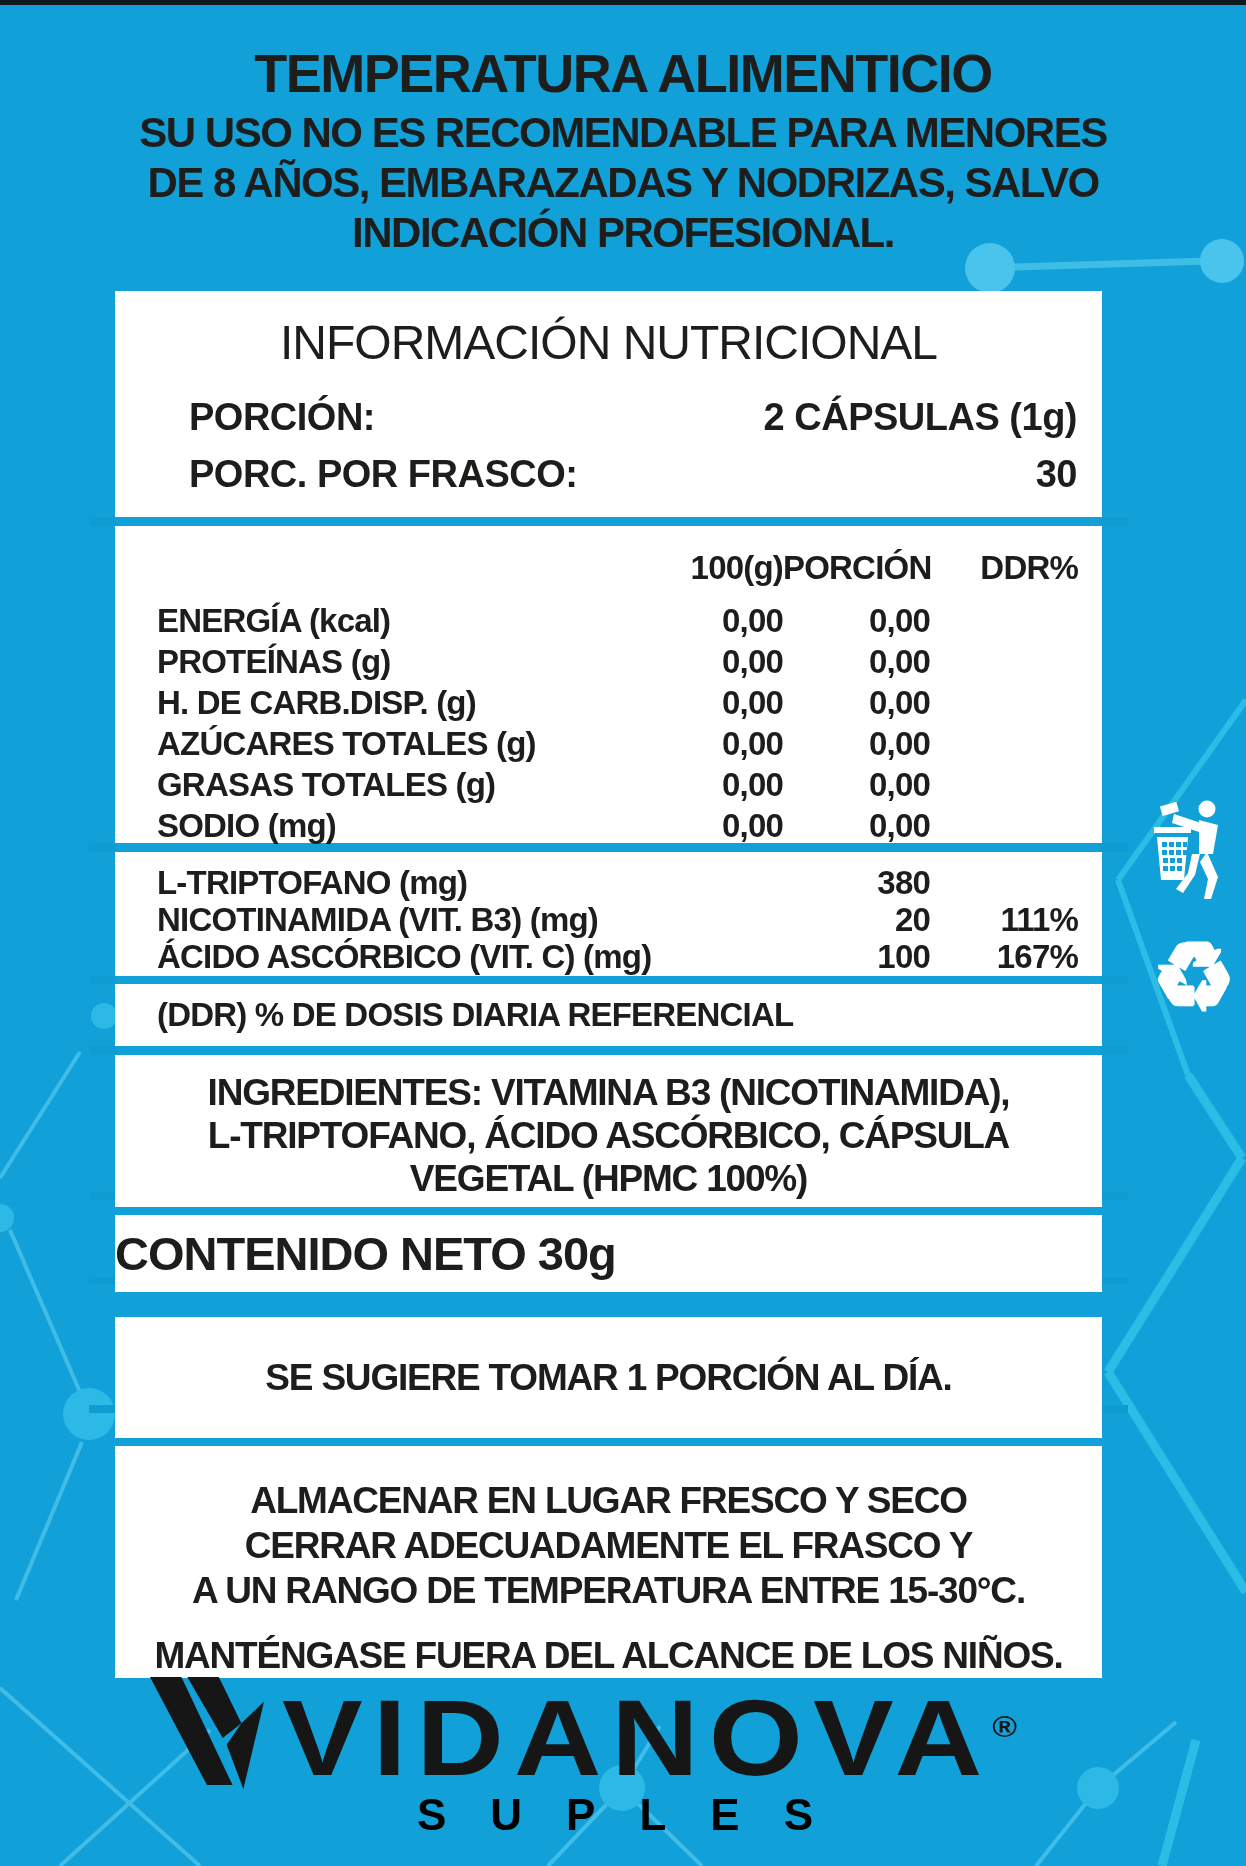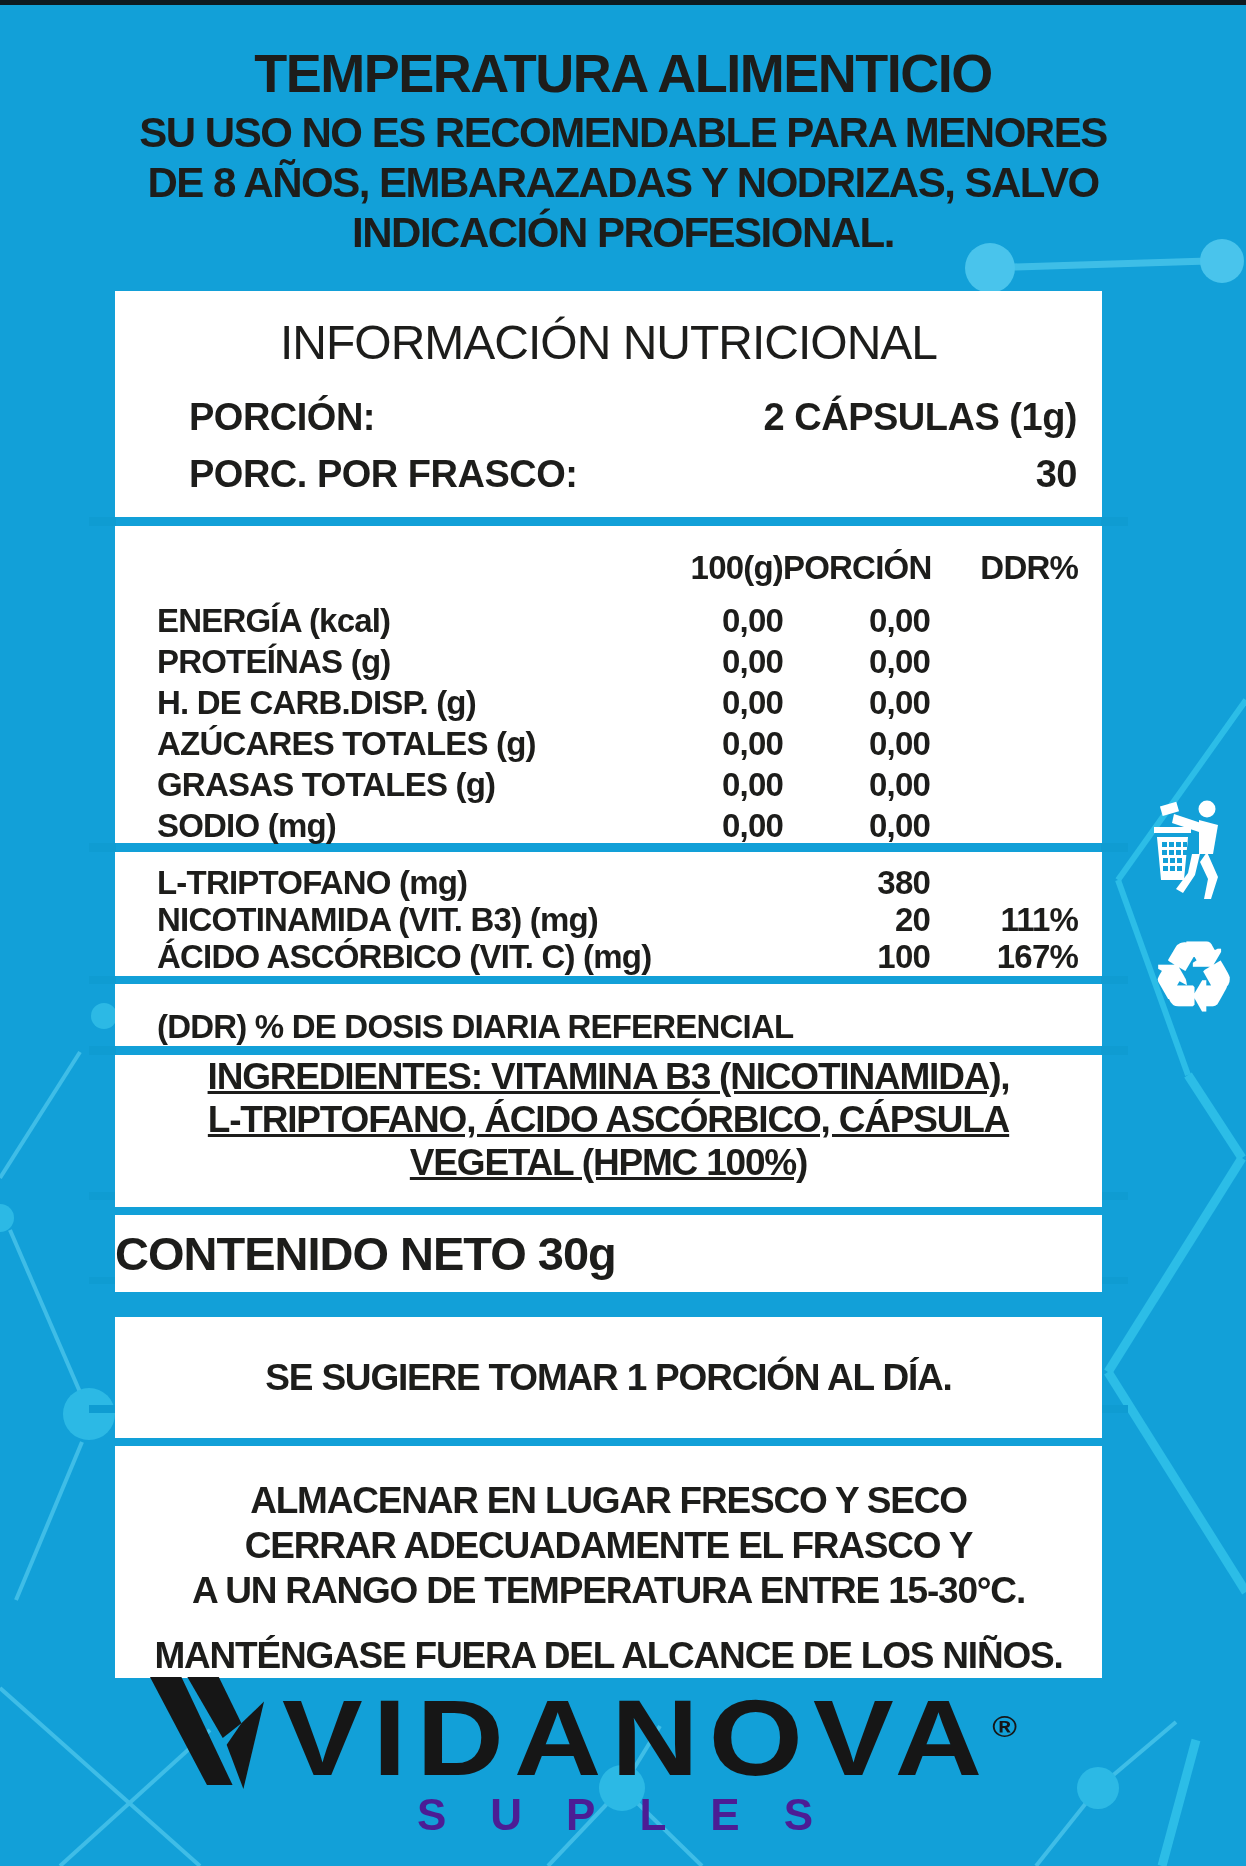--- a/index.html
+++ b/index.html
@@ -37,25 +37,25 @@
 
   .sec-table{height:317px;padding:18px 24px 0 42px;}
   .trow{display:grid;grid-template-columns:350px 276px 147px 148px;align-items:baseline;
         font-size:33px;font-weight:bold;letter-spacing:-0.8px;line-height:41px;white-space:nowrap;}
   .trow.thead{line-height:48px;margin-bottom:8px;}
   .trow .num{text-align:right;}
 
   .sec-actives{height:124px;padding:12px 24px 0 42px;}
   .sec-actives .trow{line-height:37px;}
 
-  .sec-ddrnote{height:62px;display:flex;align-items:flex-end;padding-left:42px;
+  .sec-ddrnote{height:62px;display:flex;align-items:center;padding-left:42px;
                font-size:33px;font-weight:bold;letter-spacing:-0.8px;}
 
-  .sec-ingredients{height:152px;padding-top:0;text-align:center;
-                   font-size:37px;font-weight:bold;letter-spacing:-1.2px;line-height:43px;text-decoration:underline;}
+  .sec-ingredients{height:152px;padding-top:16px;text-align:center;
+                   font-size:37px;font-weight:bold;letter-spacing:-1.2px;line-height:43px;}
 
   .sec-neto{height:77px;display:flex;align-items:center;
             font-size:47px;font-weight:bold;letter-spacing:-1px;}
 
   .sec-sugiere{height:121px;display:flex;align-items:center;justify-content:center;
                font-size:37px;font-weight:bold;letter-spacing:-1.2px;margin-top:25px;}
 
   .sec-storage{height:232px;padding-top:32px;text-align:center;
                font-size:37px;font-weight:bold;letter-spacing:-1.2px;line-height:45px;}
   .keep-away{margin-top:20px;}
@@ -72,21 +72,21 @@
   
   .brand{position:absolute;left:148px;top:1672px;display:flex;align-items:center;}
   .brand-mark{flex:0 0 auto;}
   .brand-name{
     margin-left:16px;font-size:108px;font-weight:bold;letter-spacing:9px;line-height:110px;
     transform:scaleX(1.12);transform-origin:left center;white-space:nowrap;color:#161616;
   }
   .brand-reg{font-size:30px;vertical-align:38px;letter-spacing:0;}
   .brand-sub{
     position:absolute;left:417px;top:1792px;
-    font-size:44px;font-weight:bold;letter-spacing:44px;line-height:46px;color:#4c1d95;white-space:nowrap;
+    font-size:44px;font-weight:bold;letter-spacing:44px;line-height:46px;color:#000000;white-space:nowrap;
   }
 </style>
 </head>
 <body>
 
 <div class="root">
 
   <svg class="bg-pattern" viewBox="0 0 1246 1866" xmlns="http://www.w3.org/2000/svg">
     <g stroke="#47c3ea" stroke-width="4" fill="none" opacity="0.85">
       <line x1="1014" y1="267" x2="1208" y2="261" stroke-width="7"></line>

